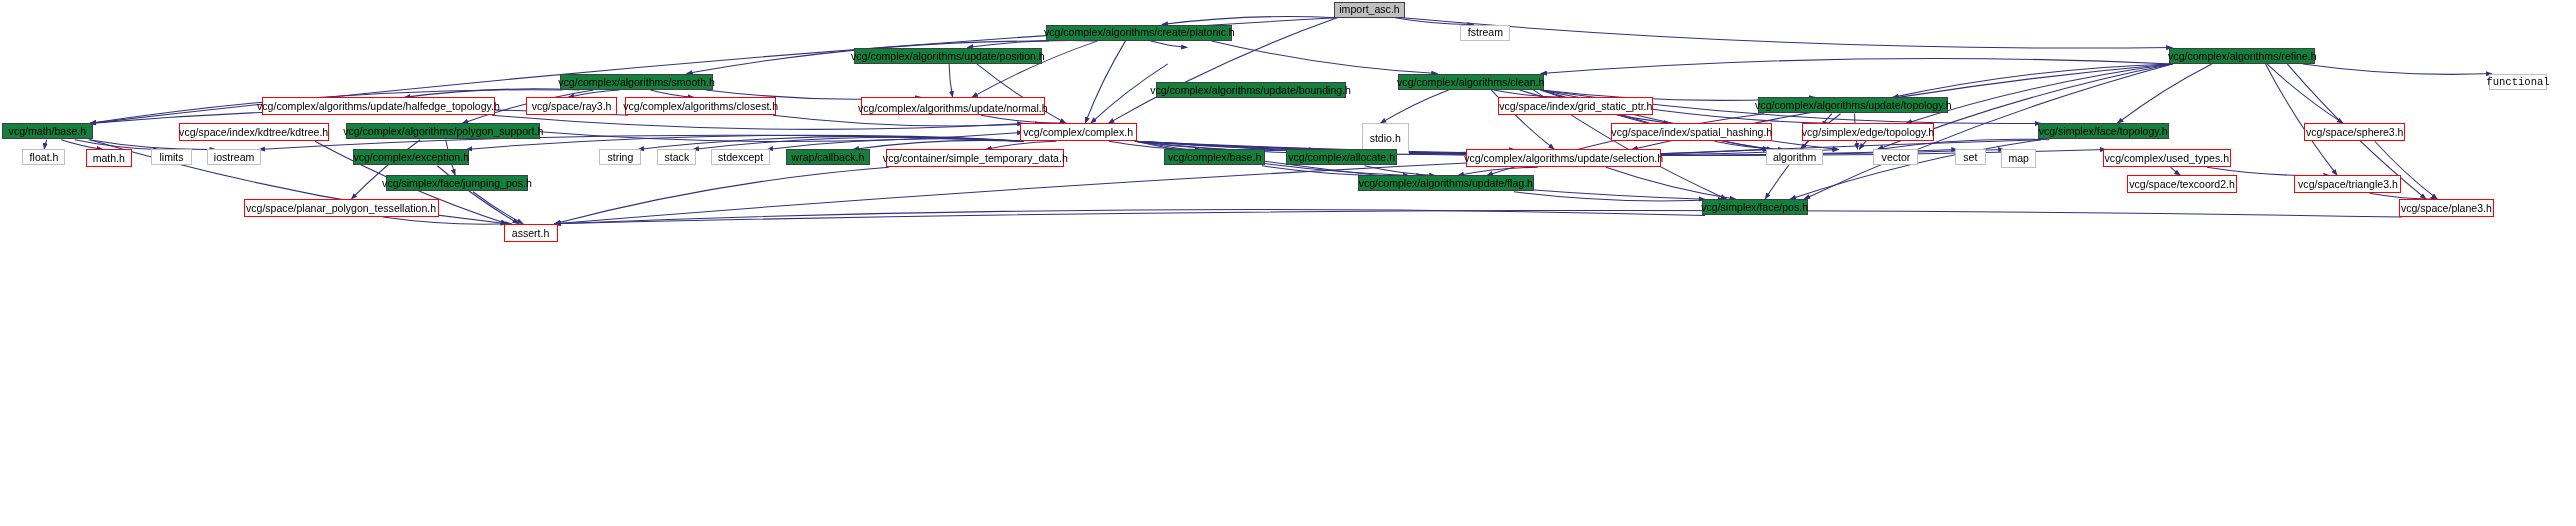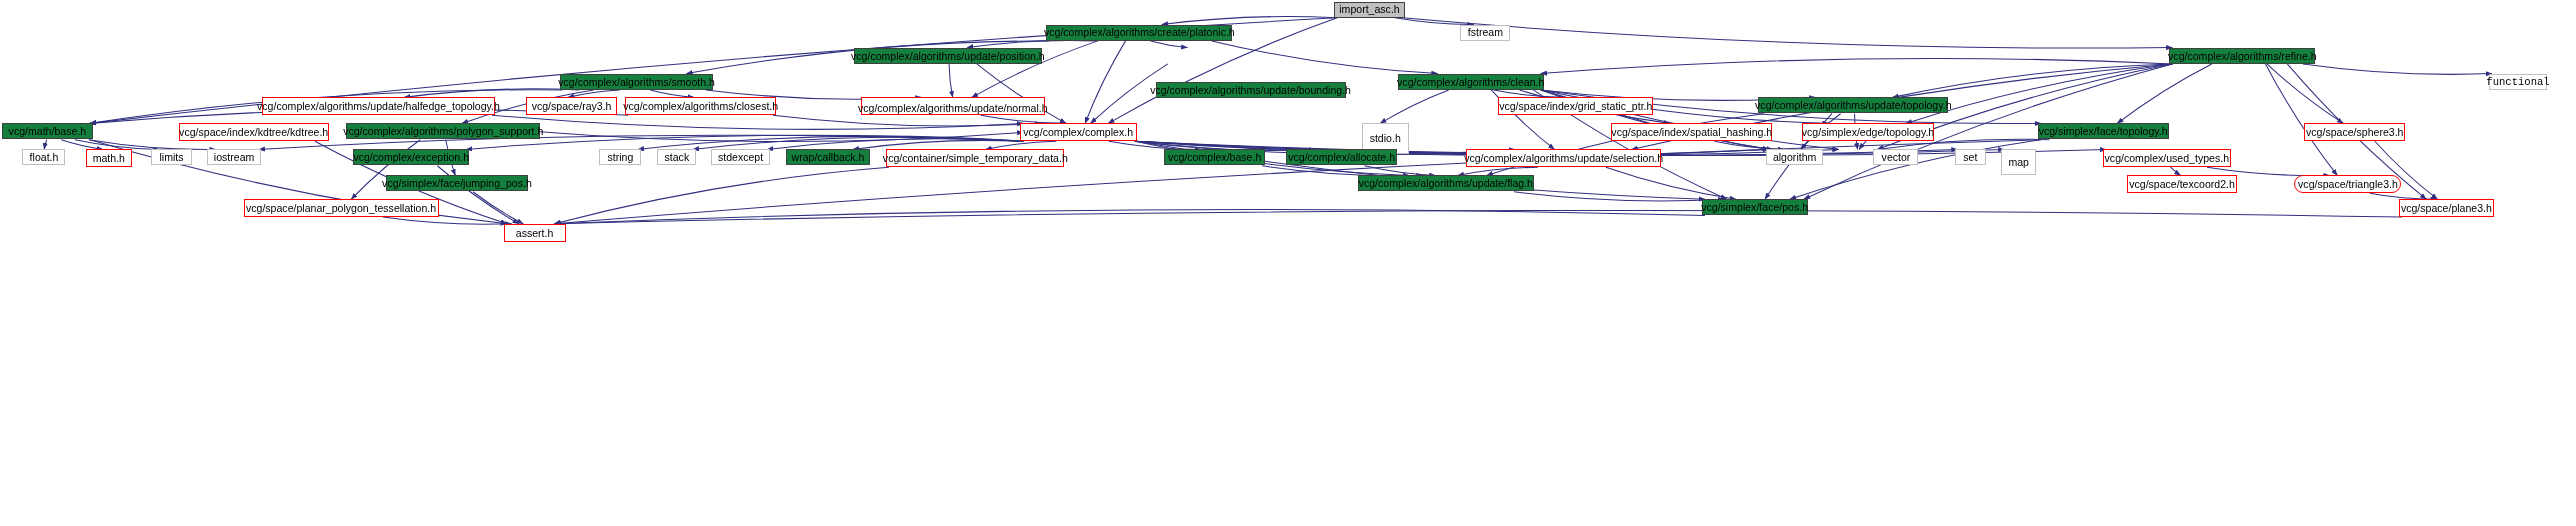--- a/index.html
+++ b/index.html
@@ -285,45 +285,45 @@
       </div>
       <div class="gnode std" style="left: 1766px; top: 149px; width: 57px; height: 16.4px;">
         <span class="lbl">algorithm</span>
       </div>
       <div class="gnode std" style="left: 1836px; top: 149px; width: 45px; height: 16.4px; margin-left: 37px;">
         <span class="lbl">vector</span>
       </div>
       <div class="gnode std" style="left: 1955px; top: 149px; width: 31px; height: 16.4px;">
         <span class="lbl">set</span>
       </div>
-      <div class="gnode std" style="left: 2001px; top: 149px; width: 35px; height: 26px; text-align: center;">
+      <div class="gnode std" style="left: 2001px; top: 149px; width: 35px; height: 19px; text-align: center;">
         <span class="lbl">map</span>
       </div>
       <div class="gnode missing" style="left: 2103px; top: 149px; width: 128px; height: 18px;">
         <span class="lbl">vcg/complex/used_types.h</span>
       </div>
       <div class="gnode local" style="left: 386px; top: 175px; width: 142px; height: 16.4px;">
         <span class="lbl">vcg/simplex/face/jumping_pos.h</span>
       </div>
       <div class="gnode local" style="left: 1358px; top: 175px; width: 176px; height: 16.4px;">
         <span class="lbl">vcg/complex/algorithms/update/flag.h</span>
       </div>
       <div class="gnode missing" style="left: 2127px; top: 175px; width: 110px; height: 18px;">
         <span class="lbl">vcg/space/texcoord2.h</span>
       </div>
-      <div class="gnode missing" style="left: 2294px; top: 175px; width: 107px; height: 18px; border-radius: 9px;">
+      <div class="gnode missing" style="left: 2294px; top: 175px; width: 107px; height: 18px;">
         <span class="lbl">vcg/space/triangle3.h</span>
       </div>
       <div class="gnode local" style="left: 1702px; top: 199px; width: 106px; height: 16.4px;">
         <span class="lbl">vcg/simplex/face/pos.h</span>
       </div>
       <div class="gnode missing" style="left: 2399px; top: 199px; width: 95px; height: 18px;">
         <span class="lbl">vcg/space/plane3.h</span>
       </div>
       <div class="gnode missing" style="left: 244px; top: 199px; width: 195px; height: 18px;">
         <span class="lbl">vcg/space/planar_polygon_tessellation.h</span>
       </div>
-      <div class="gnode missing" style="left: 504px; top: 224px; width: 62px; height: 18px;">
+      <div class="gnode missing" style="left: 504px; top: 224px; width: 54px; height: 18px;">
         <span class="lbl">assert.h</span>
       </div>
     </div>
 </div>
 
 
 </body></html>

